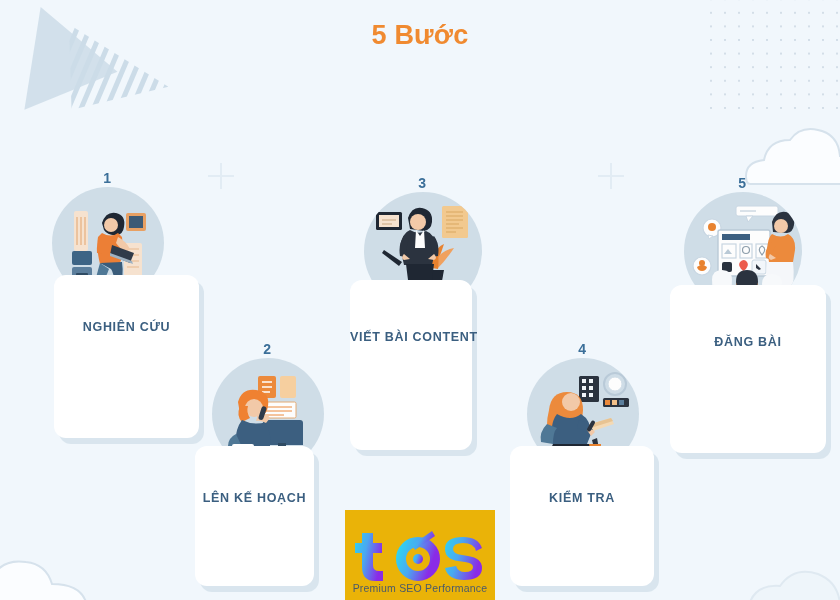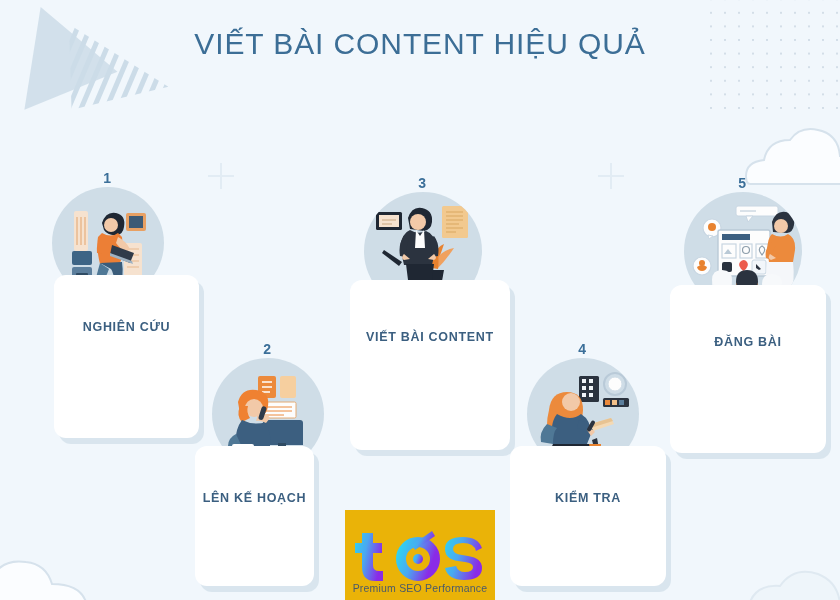--- a/index.html
+++ b/index.html
@@ -95,25 +95,25 @@
   
   .step-1 { left:35px;  top:170px; width:145px; }
   .step-1 .card { left:0;  top:105px; width:145px; height:163px;margin-left:19px; }
   .step-1 .card .card-label { position:absolute; top:45px; left:0; right:0; }
 
   .step-2 { left:195px; top:341px; width:145px; }
   .step-2 .card { left:0;  top:105px; width:119px; height:140px; }
   .step-2 .card .card-label { position:absolute; top:45px; left:0; right:0; }
 
   .step-3 { left:350px; top:175px; width:145px; }
-  .step-3 .card { left:0;  top:105px; width:160px; height:170px; }
+  .step-3 .card { left:0;  top:105px; width:122px; height:170px; }
   .step-3 .card .card-label { position:absolute; top:50px; left:0; right:0; }
 
   .step-4 { left:510px; top:341px; width:145px; }
-  .step-4 .card { left:0;  top:105px; width:156px; height:140px; }
+  .step-4 .card { left:0;  top:105px; width:144px; height:140px; }
   .step-4 .card .card-label { position:absolute; top:45px; left:0; right:0; }
 
   .step-5 { left:670px; top:175px; width:145px; }
   .step-5 .card { left:0;  top:110px; width:156px; height:168px; }
   .step-5 .card .card-label { position:absolute; top:50px; left:0; right:0; }
 
   
   .logo-box {
     position:absolute; left:345px; top:510px;
     width:150px; height:102px;
@@ -166,21 +166,21 @@
 
 <svg class="deco cloud cloud-br" width="160" height="96" viewBox="0 0 160 96">
   <path d="M10 92 Q2 78 18 66 Q22 40 50 42 Q64 22 88 30 Q108 38 110 60 Q140 62 146 82 L150 94 Z" fill="#eef5fa" stroke="#dfe9f1" stroke-width="2"></path>
 </svg>
 
 <div class="deco plus plus-1"></div>
 <div class="deco plus plus-2"></div>
 <div class="deco plus plus-3"></div>
 
 <div class="header">
-  <div class="headline">VIẾT BÀI CONTENT HIỆU QUẢ</div>
+  <div class="kicker">5 Bước</div>
 </div>
 
 <div class="step step-1">
   <div class="step-num">1</div>
   <div class="circle">
     <svg width="112" height="112" viewBox="0 0 112 112">
       <rect x="22" y="24" width="14" height="40" rx="2" fill="#f6e2cf"></rect>
       <g stroke="#e8b98e" stroke-width="1.5">
         <line x1="25" y1="30" x2="25" y2="58"></line>
           <line x1="29" y1="30" x2="29" y2="58"></line>

